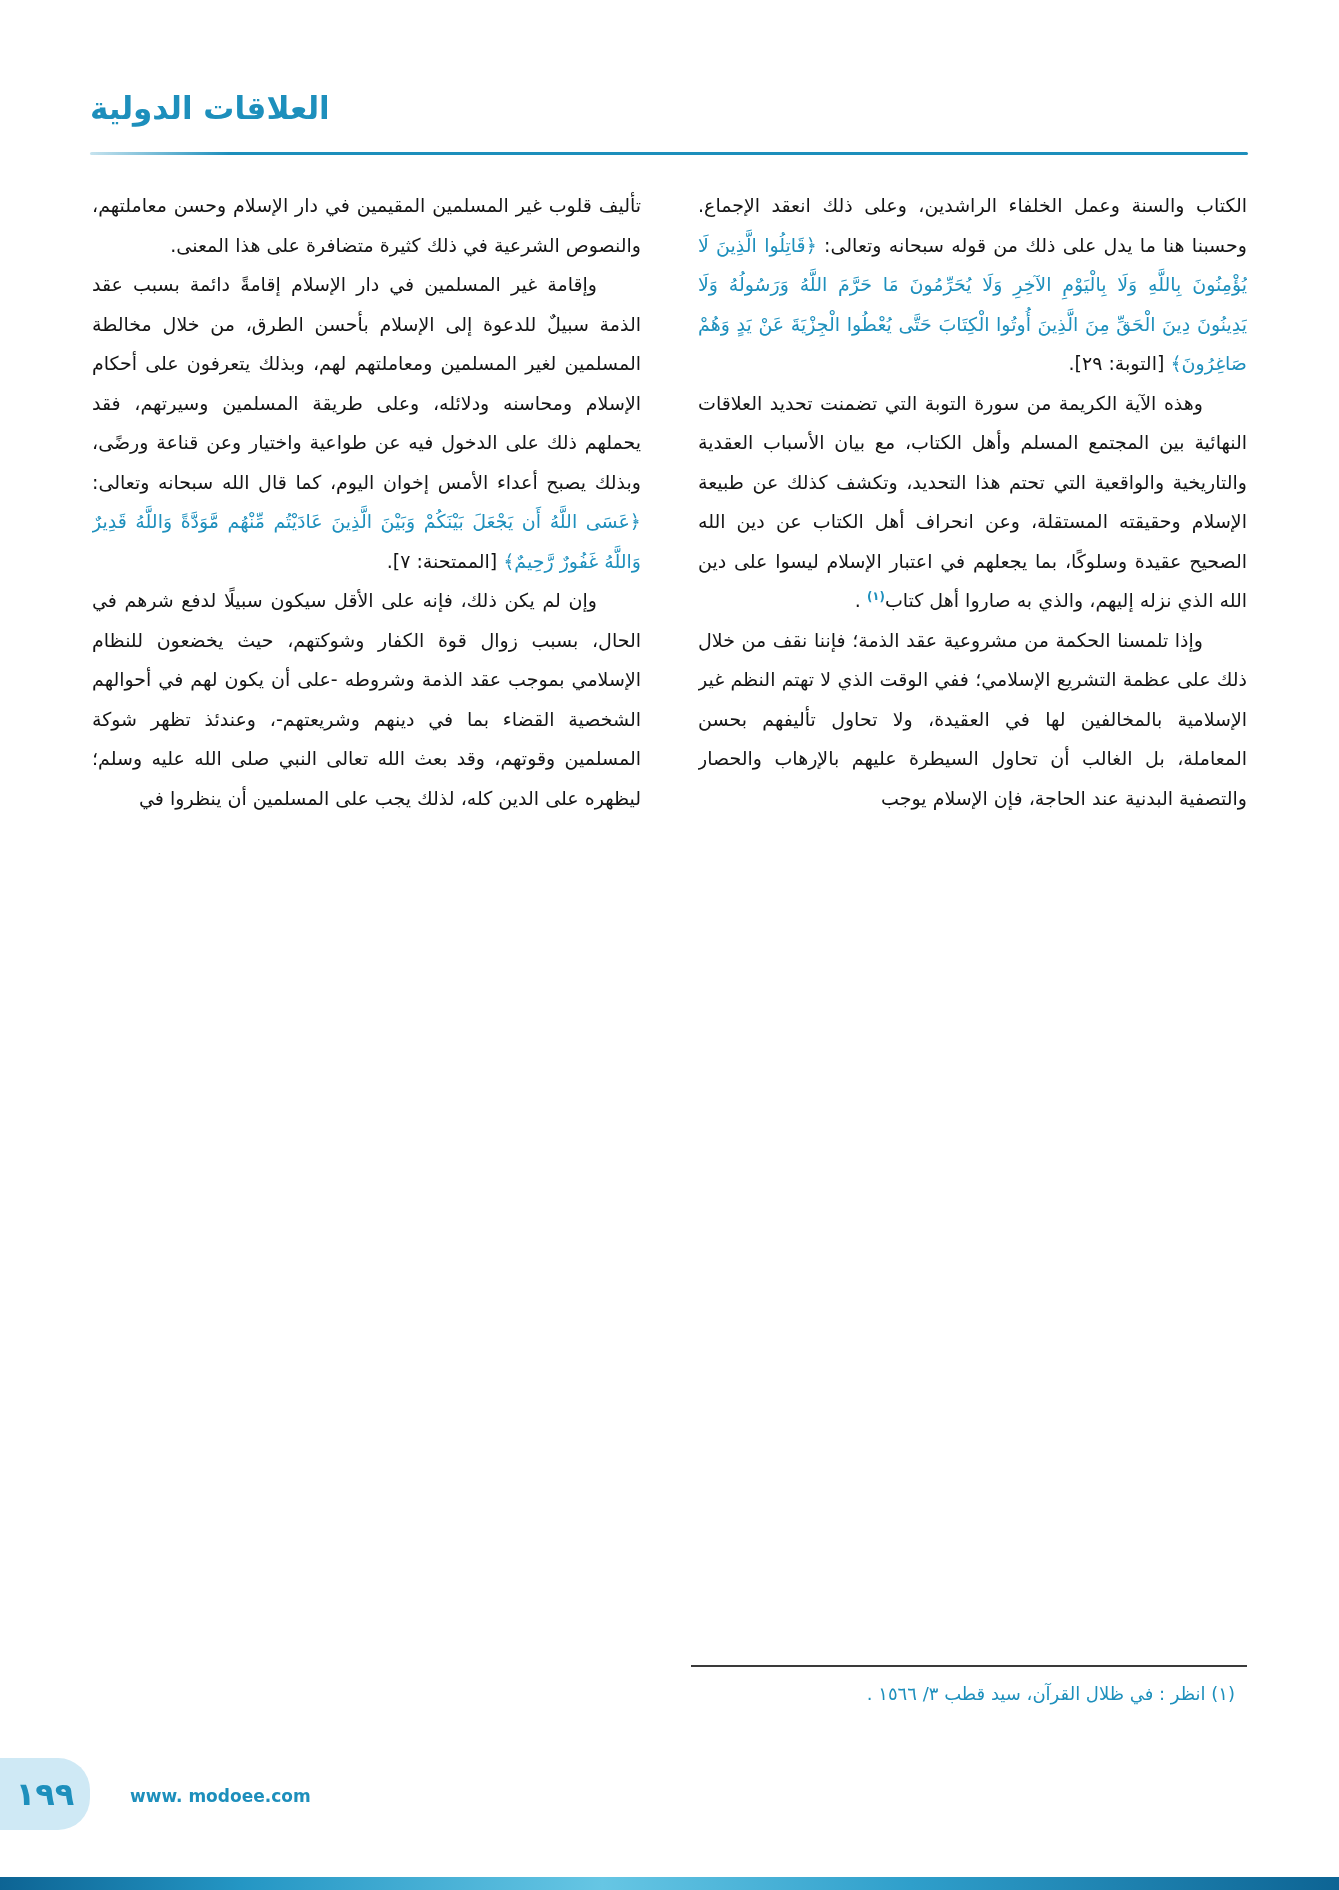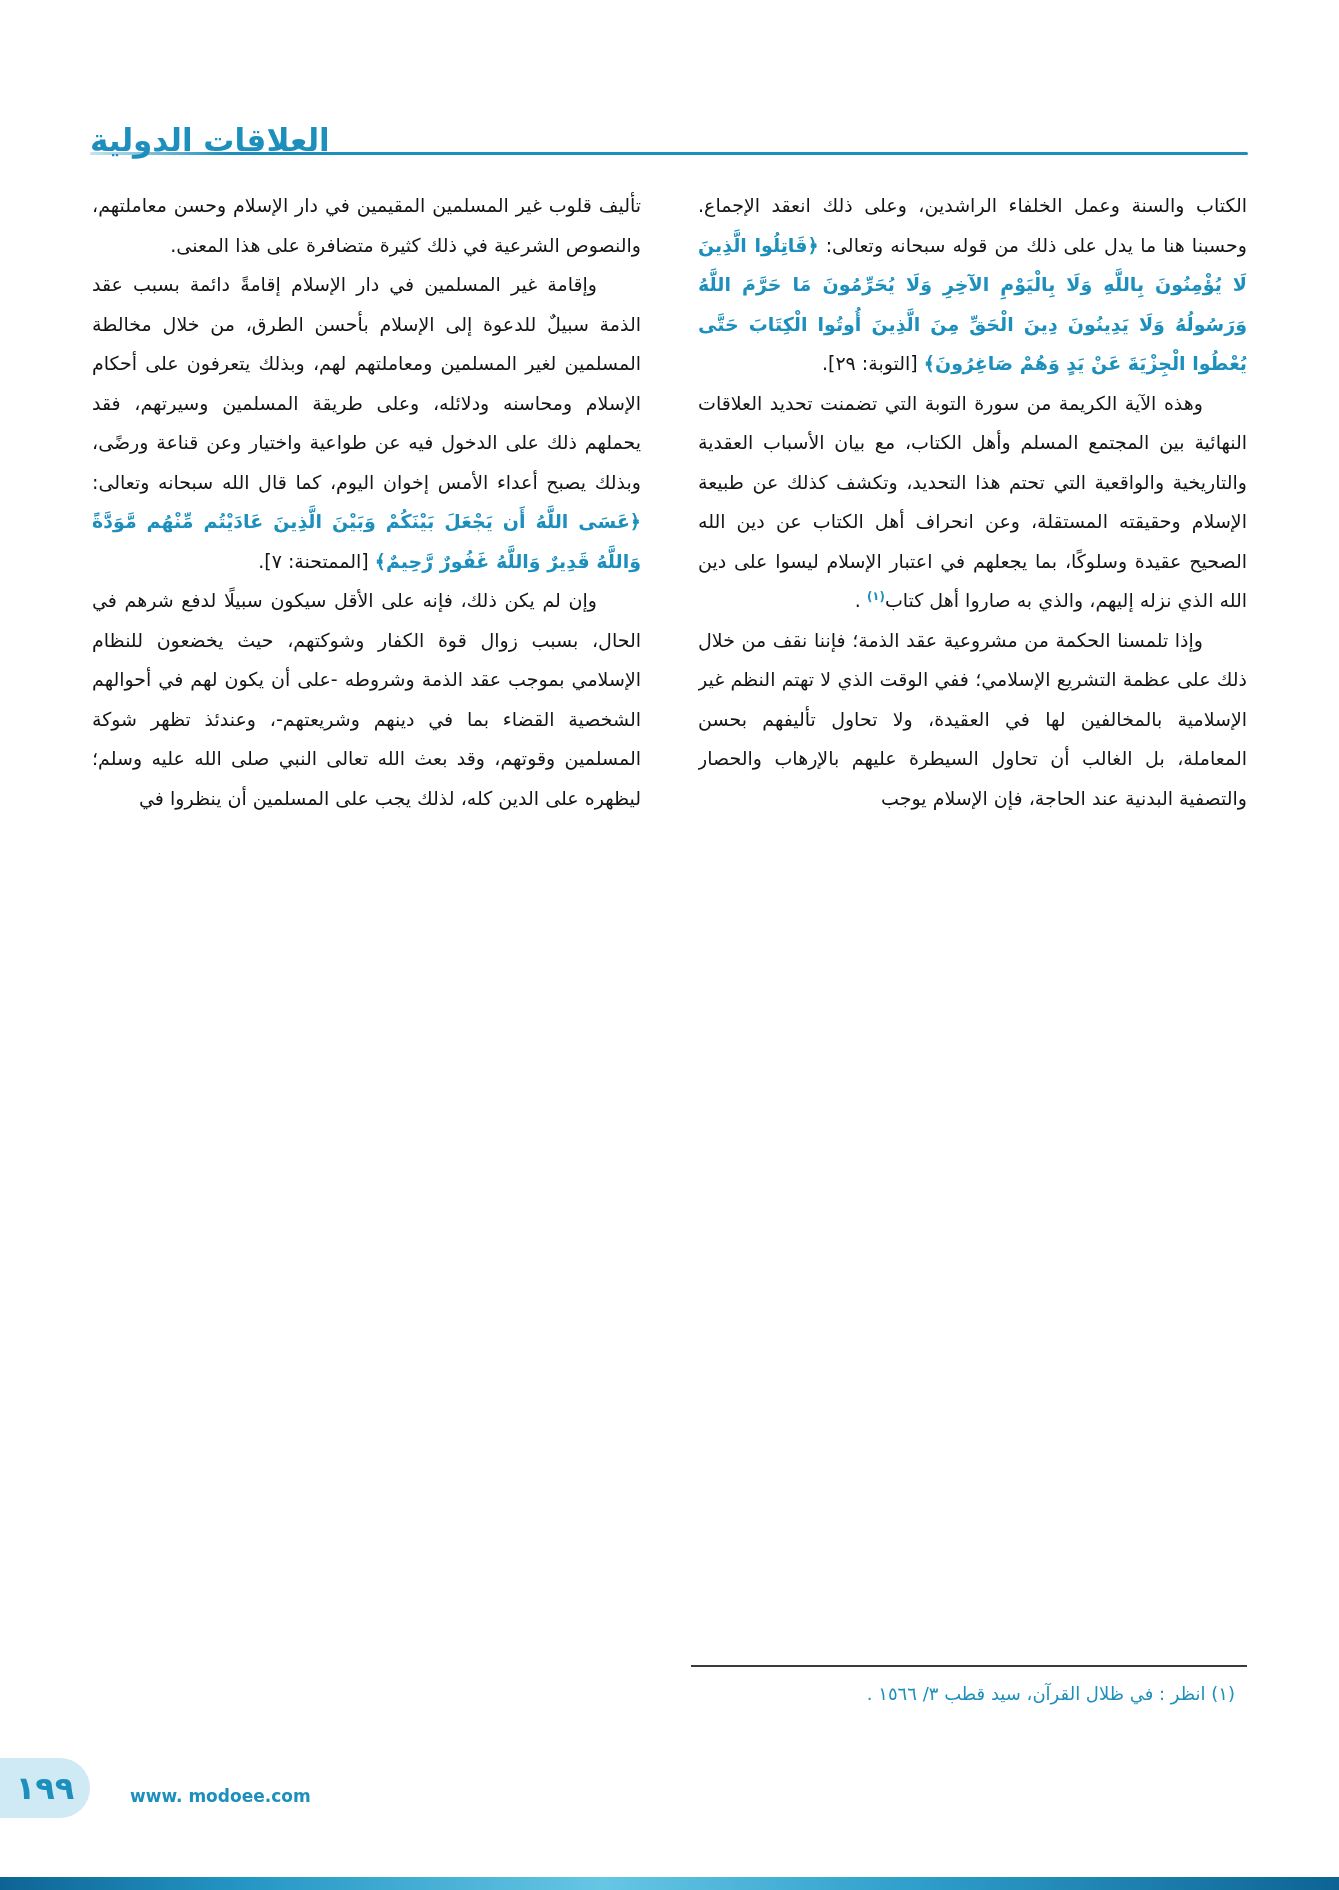--- a/index.html
+++ b/index.html
@@ -11,21 +11,21 @@
     font-family: "DejaVu Sans", sans-serif;
   }
   :root { --accent: #1d8fbc; --tab-bg: #cfe9f5; }
 
   .page { position: absolute; inset: 0; overflow: hidden; direction: rtl; }
 
   .header-title {
     position: absolute; top: 90px; left: 90px;
     direction: rtl;
     color: var(--accent);
-    font-size: 31px; font-weight: 700; margin-top: 32px;
+    font-size: 31px; font-weight: 700;
   }
   .header-rule {
     position: absolute; top: 152px; left: 90px;
     width: 1158px; height: 3px; border-radius: 2px;
     background: linear-gradient(to left, var(--accent) 0%, var(--accent) 88%, rgba(29,143,188,0.25) 100%);
   }
 
   .content {
     position: absolute; top: 186px; right: 92px;
     width: 1155px; height: 1466px;
@@ -37,38 +37,38 @@
     width: 549px;
     font-size: 19px;
     line-height: 2.08;
     text-align: justify;
     color: #151515;
     overflow: hidden;
   }
   .para { margin: 0; }
   .para.indent { text-indent: 44px; }
   .seg-normal { color: #151515; }
-  .seg-quran { color: var(--accent); font-weight: 700; }
+  .seg-quran { color: var(--accent); font-weight: 400; }
   .seg-note { color: var(--accent); font-size: 0.62em; vertical-align: super; font-weight: 700; }
 
   .footnote-rule {
     position: absolute; top: 1665px; right: 92px;
     width: 556px; height: 2px; background: #3a3a3a;
   }
   .footnote {
     position: absolute; top: 1680px; right: 104px;
     width: 546px;
     direction: rtl; text-align: right;
     color: var(--accent);
     font-size: 18px; line-height: 1.6;
   }
 
   .page-number-tab {
     position: absolute; left: 0; top: 1758px;
-    width: 90px; height: 60px;
+    width: 90px; height: 72px;
     background: var(--tab-bg);
     border-radius: 0 32px 32px 0;
     display: flex; align-items: center; justify-content: center;
   }
   .page-number { color: var(--accent); font-size: 32px; font-weight: 700; }
 
   .website {
     position: absolute; left: 130px; top: 1786px;
     direction: ltr;
     color: var(--accent);

